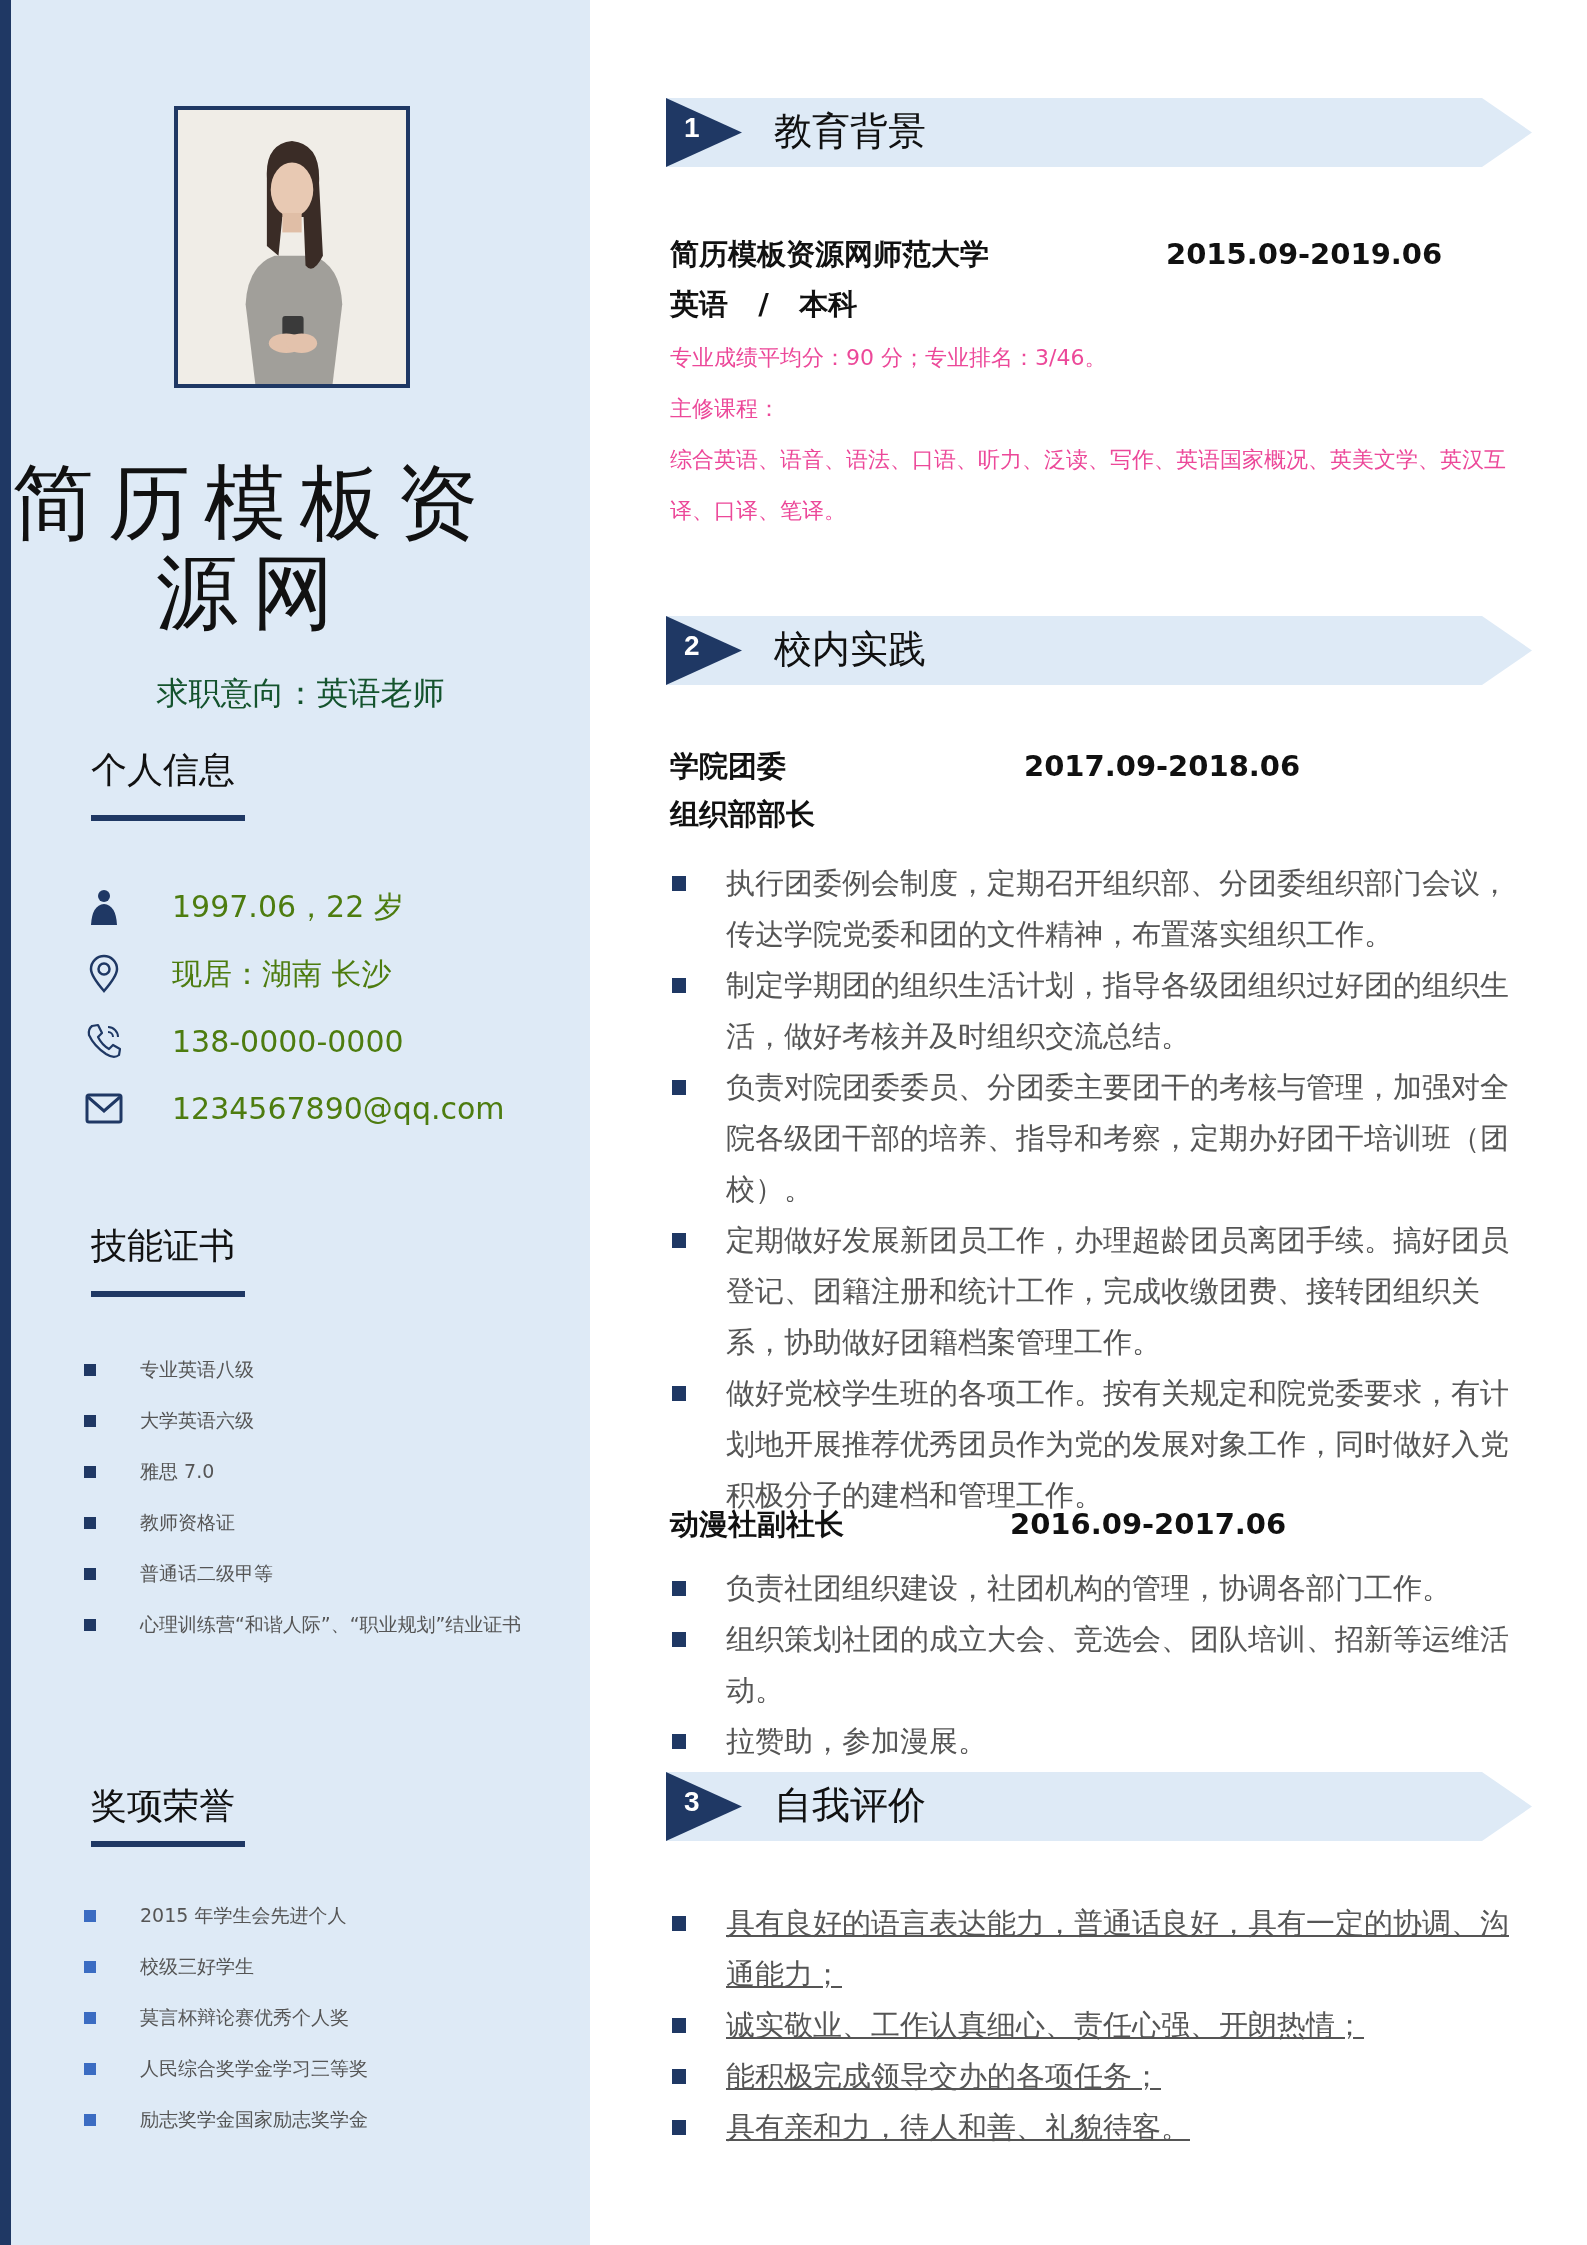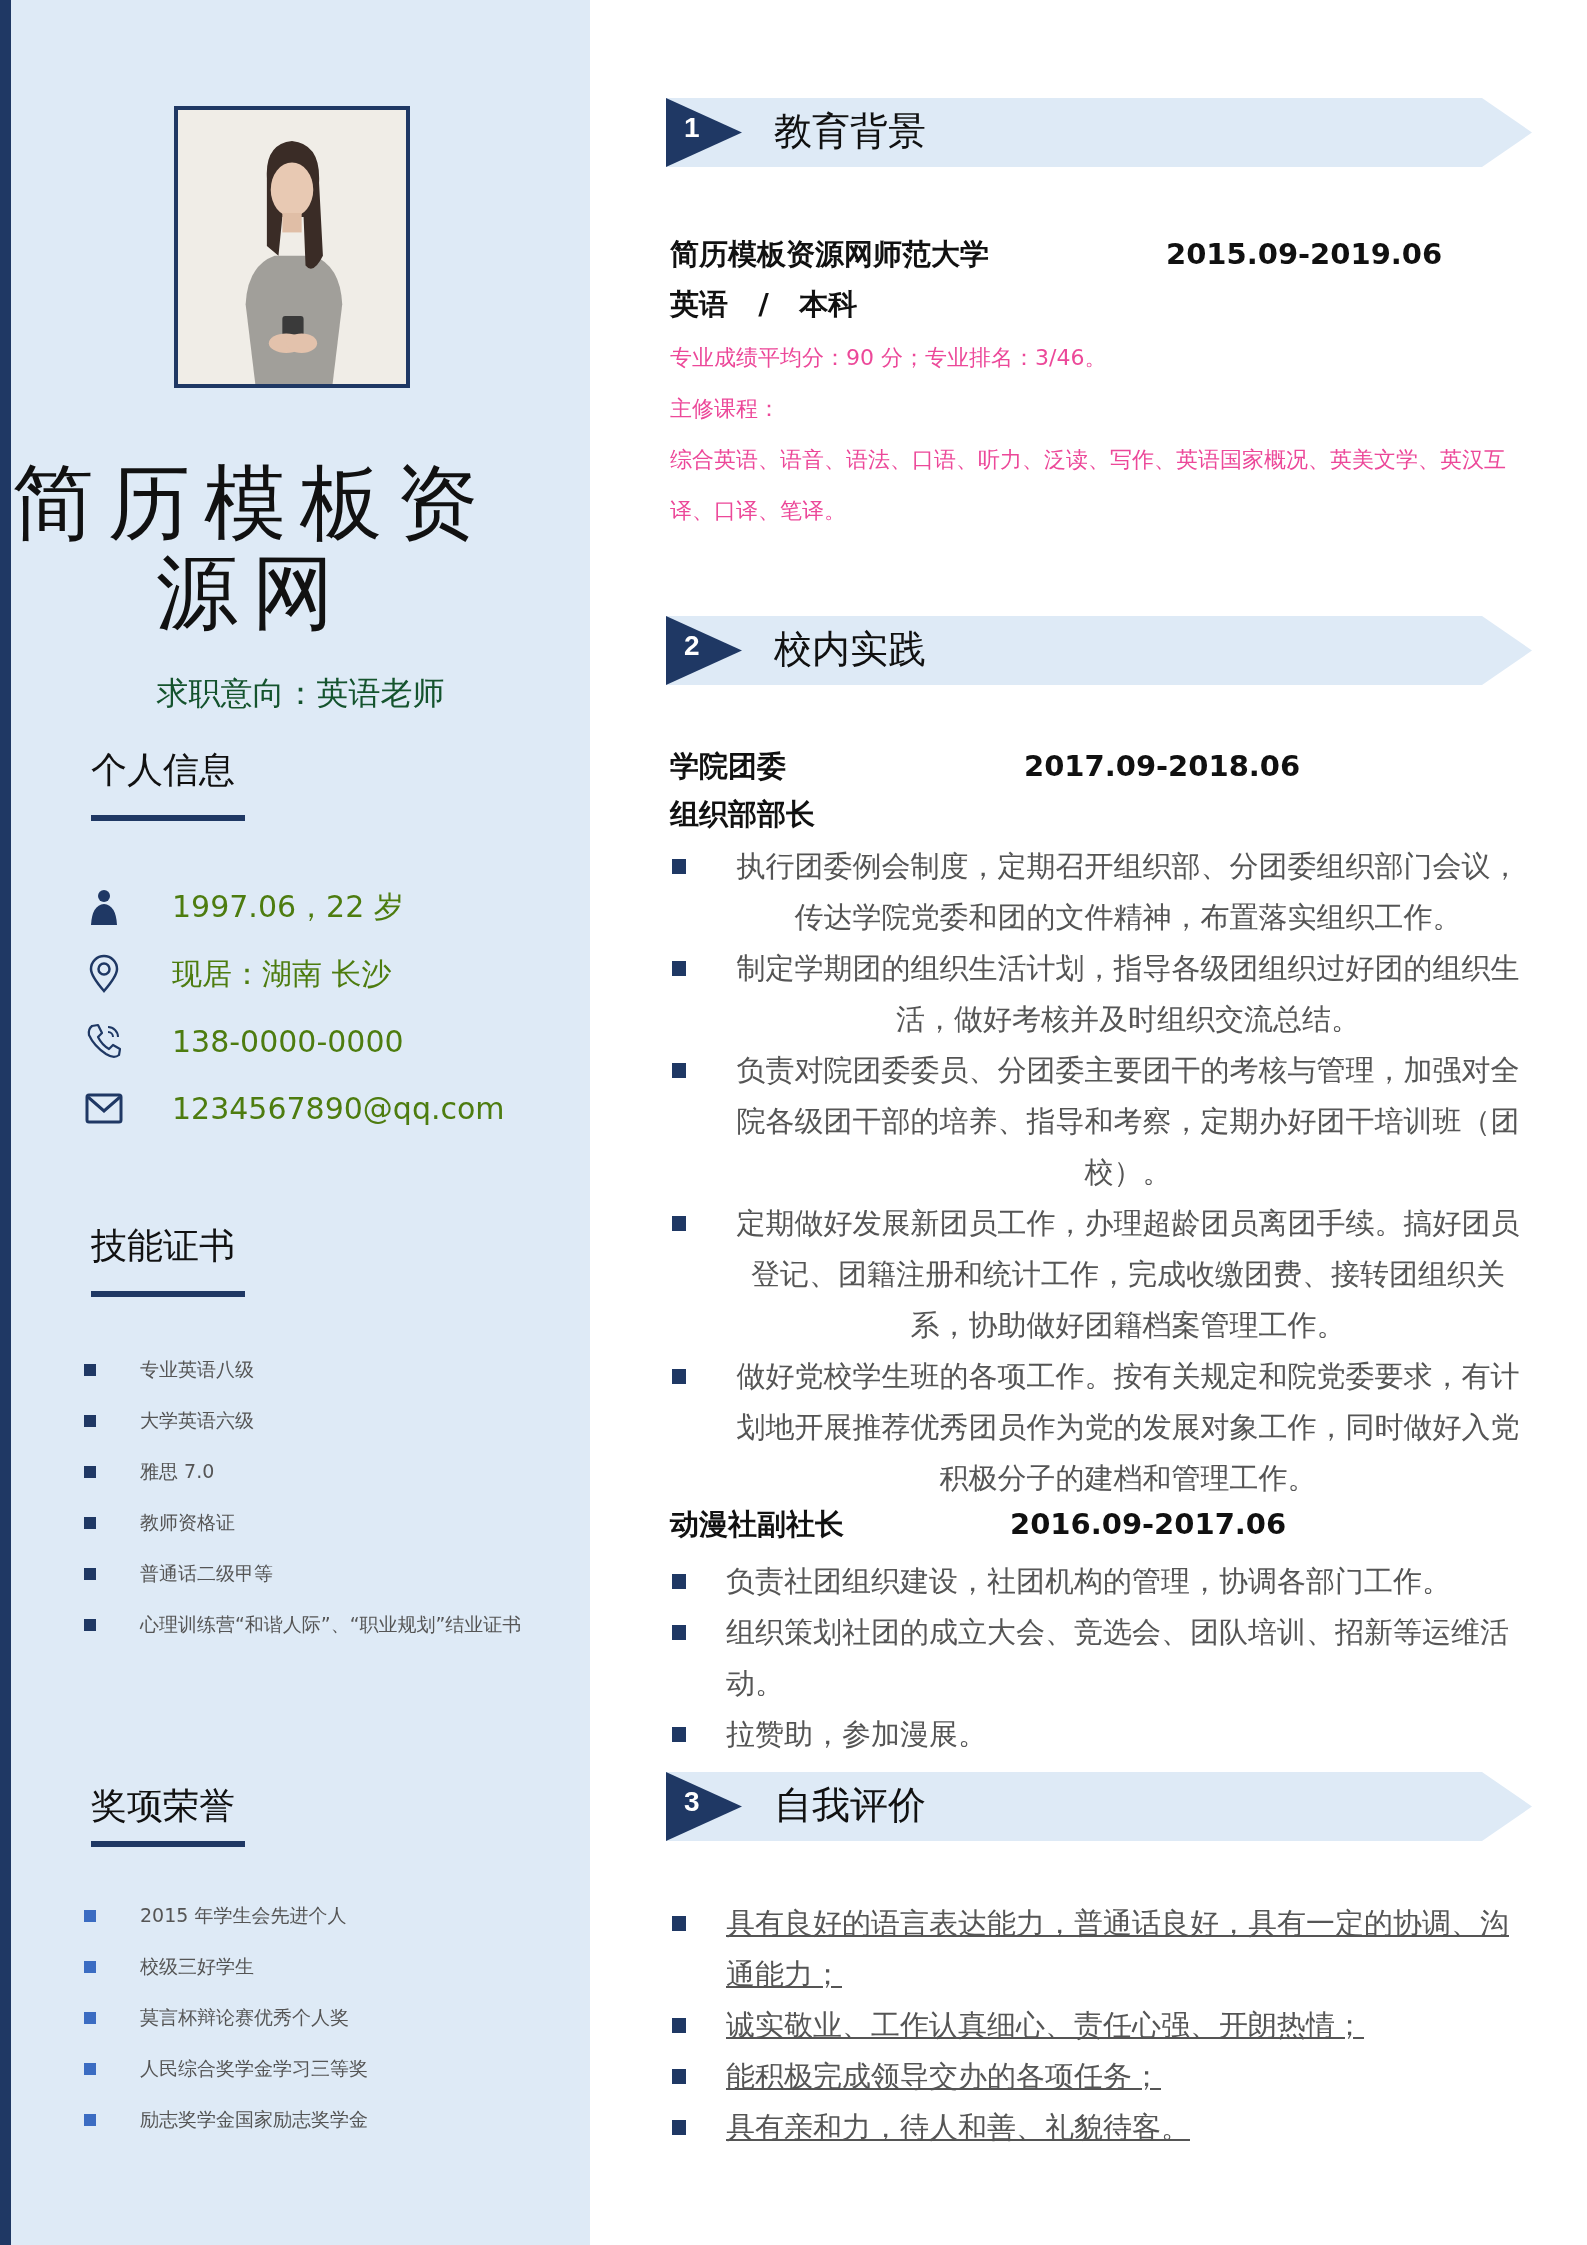--- a/index.html
+++ b/index.html
@@ -154,35 +154,35 @@
   <span class="num">2</span>
   <span class="title">校内实践</span>
 </div>
 
 <div class="main-text" style="top:742px;">
   <div class="row2" style="line-height:48px;">
     <span class="bold" style="width:354px;">学院团委</span>
     <span class="bold">2017.09-2018.06</span>
   </div>
   <div class="bold" style="line-height:48px;">组织部部长</div>
-  <ul class="mlist" style="margin-top:3px;text-align:center;">
+  <ul class="mlist" style="margin-top:20px;">
     <li><span class="sq"></span><span>执行团委例会制度，定期召开组织部、分团委组织部门会议，传达学院党委和团的文件精神，布置落实组织工作。</span></li>
     <li><span class="sq"></span><span>制定学期团的组织生活计划，指导各级团组织过好团的组织生活，做好考核并及时组织交流总结。</span></li>
     <li><span class="sq"></span><span>负责对院团委委员、分团委主要团干的考核与管理，加强对全院各级团干部的培养、指导和考察，定期办好团干培训班（团校）。</span></li>
     <li><span class="sq"></span><span>定期做好发展新团员工作，办理超龄团员离团手续。搞好团员登记、团籍注册和统计工作，完成收缴团费、接转团组织关系，协助做好团籍档案管理工作。</span></li>
     <li><span class="sq"></span><span>做好党校学生班的各项工作。按有关规定和院党委要求，有计划地开展推荐优秀团员作为党的发展对象工作，同时做好入党积极分子的建档和管理工作。</span></li>
   </ul>
 </div>
 
 <div class="main-text" style="top:1500px;">
   <div class="row2" style="line-height:48px;">
     <span class="bold" style="width:340px;">动漫社副社长</span>
     <span class="bold">2016.09-2017.06</span>
   </div>
-  <ul class="mlist" style="margin-top:8px;">
+  <ul class="mlist" style="margin-top:15px;">
     <li><span class="sq"></span><span>负责社团组织建设，社团机构的管理，协调各部门工作。</span></li>
     <li><span class="sq"></span><span>组织策划社团的成立大会、竞选会、团队培训、招新等运维活动。</span></li>
     <li><span class="sq"></span><span>拉赞助，参加漫展。</span></li>
   </ul>
 </div>
 
 <div class="banner" style="top:1772px;">
   <svg width="884" height="69" viewBox="0 0 884 69">
     <polygon points="0,0 816,0 866,34.5 816,69 0,69" fill="#deeaf6"></polygon>
     <polygon points="0,0 76,34.5 0,69" fill="#1f3864"></polygon>

